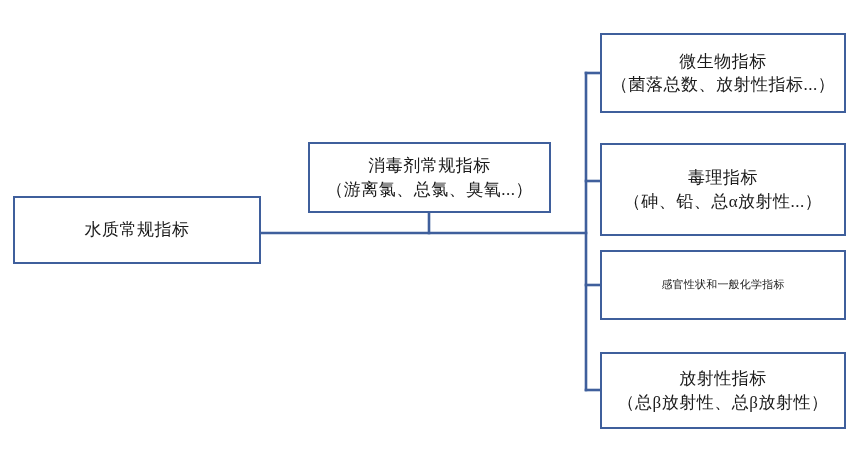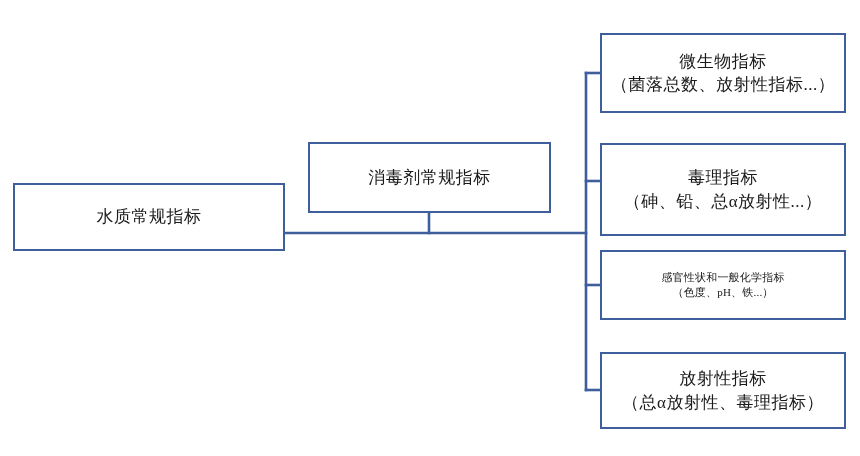--- a/index.html
+++ b/index.html
@@ -41,22 +41,22 @@
     letter-spacing: 0.5px;
     z-index: 2;
   }
   .node .line {
     display: block;
     white-space: nowrap;
   }
   
   #node-root {
     left: 13px;
-    top: 183px;
-    width: 272px;
+    top: 196px;
+    width: 248px;
     height: 68px;
     font-size: 17px;
   }
   
   #node-disinfectant {
     left: 308px;
     top: 142px;
     width: 243px;
     height: 71px;
     font-size: 17px;
@@ -112,35 +112,35 @@
       <line x1="586" y1="390" x2="600" y2="390"></line>
     </g>
   </svg>
 
   <div class="node" id="node-root">
     <span class="line">水质常规指标</span>
   </div>
 
   <div class="node" id="node-disinfectant">
     <span class="line">消毒剂常规指标</span>
+    <span class="line">（游离氯、总氯、臭氧...）</span>
   </div>
 
   <div class="node" id="node-micro">
     <span class="line">微生物指标</span>
     <span class="line">（菌落总数、放射性指标...）</span>
   </div>
 
   <div class="node" id="node-tox">
     <span class="line">毒理指标</span>
     <span class="line">（砷、铅、总α放射性...）</span>
   </div>
 
   <div class="node" id="node-sensory">
     <span class="line">感官性状和一般化学指标</span>
-    <span class="line">（色度、pH、铁...）</span>
   </div>
 
   <div class="node" id="node-radio">
     <span class="line">放射性指标</span>
-    <span class="line">（总α放射性、毒理指标）</span>
+    <span class="line">（总β放射性、总β放射性）</span>
   </div>
 
 </div>
 
 </body></html>

